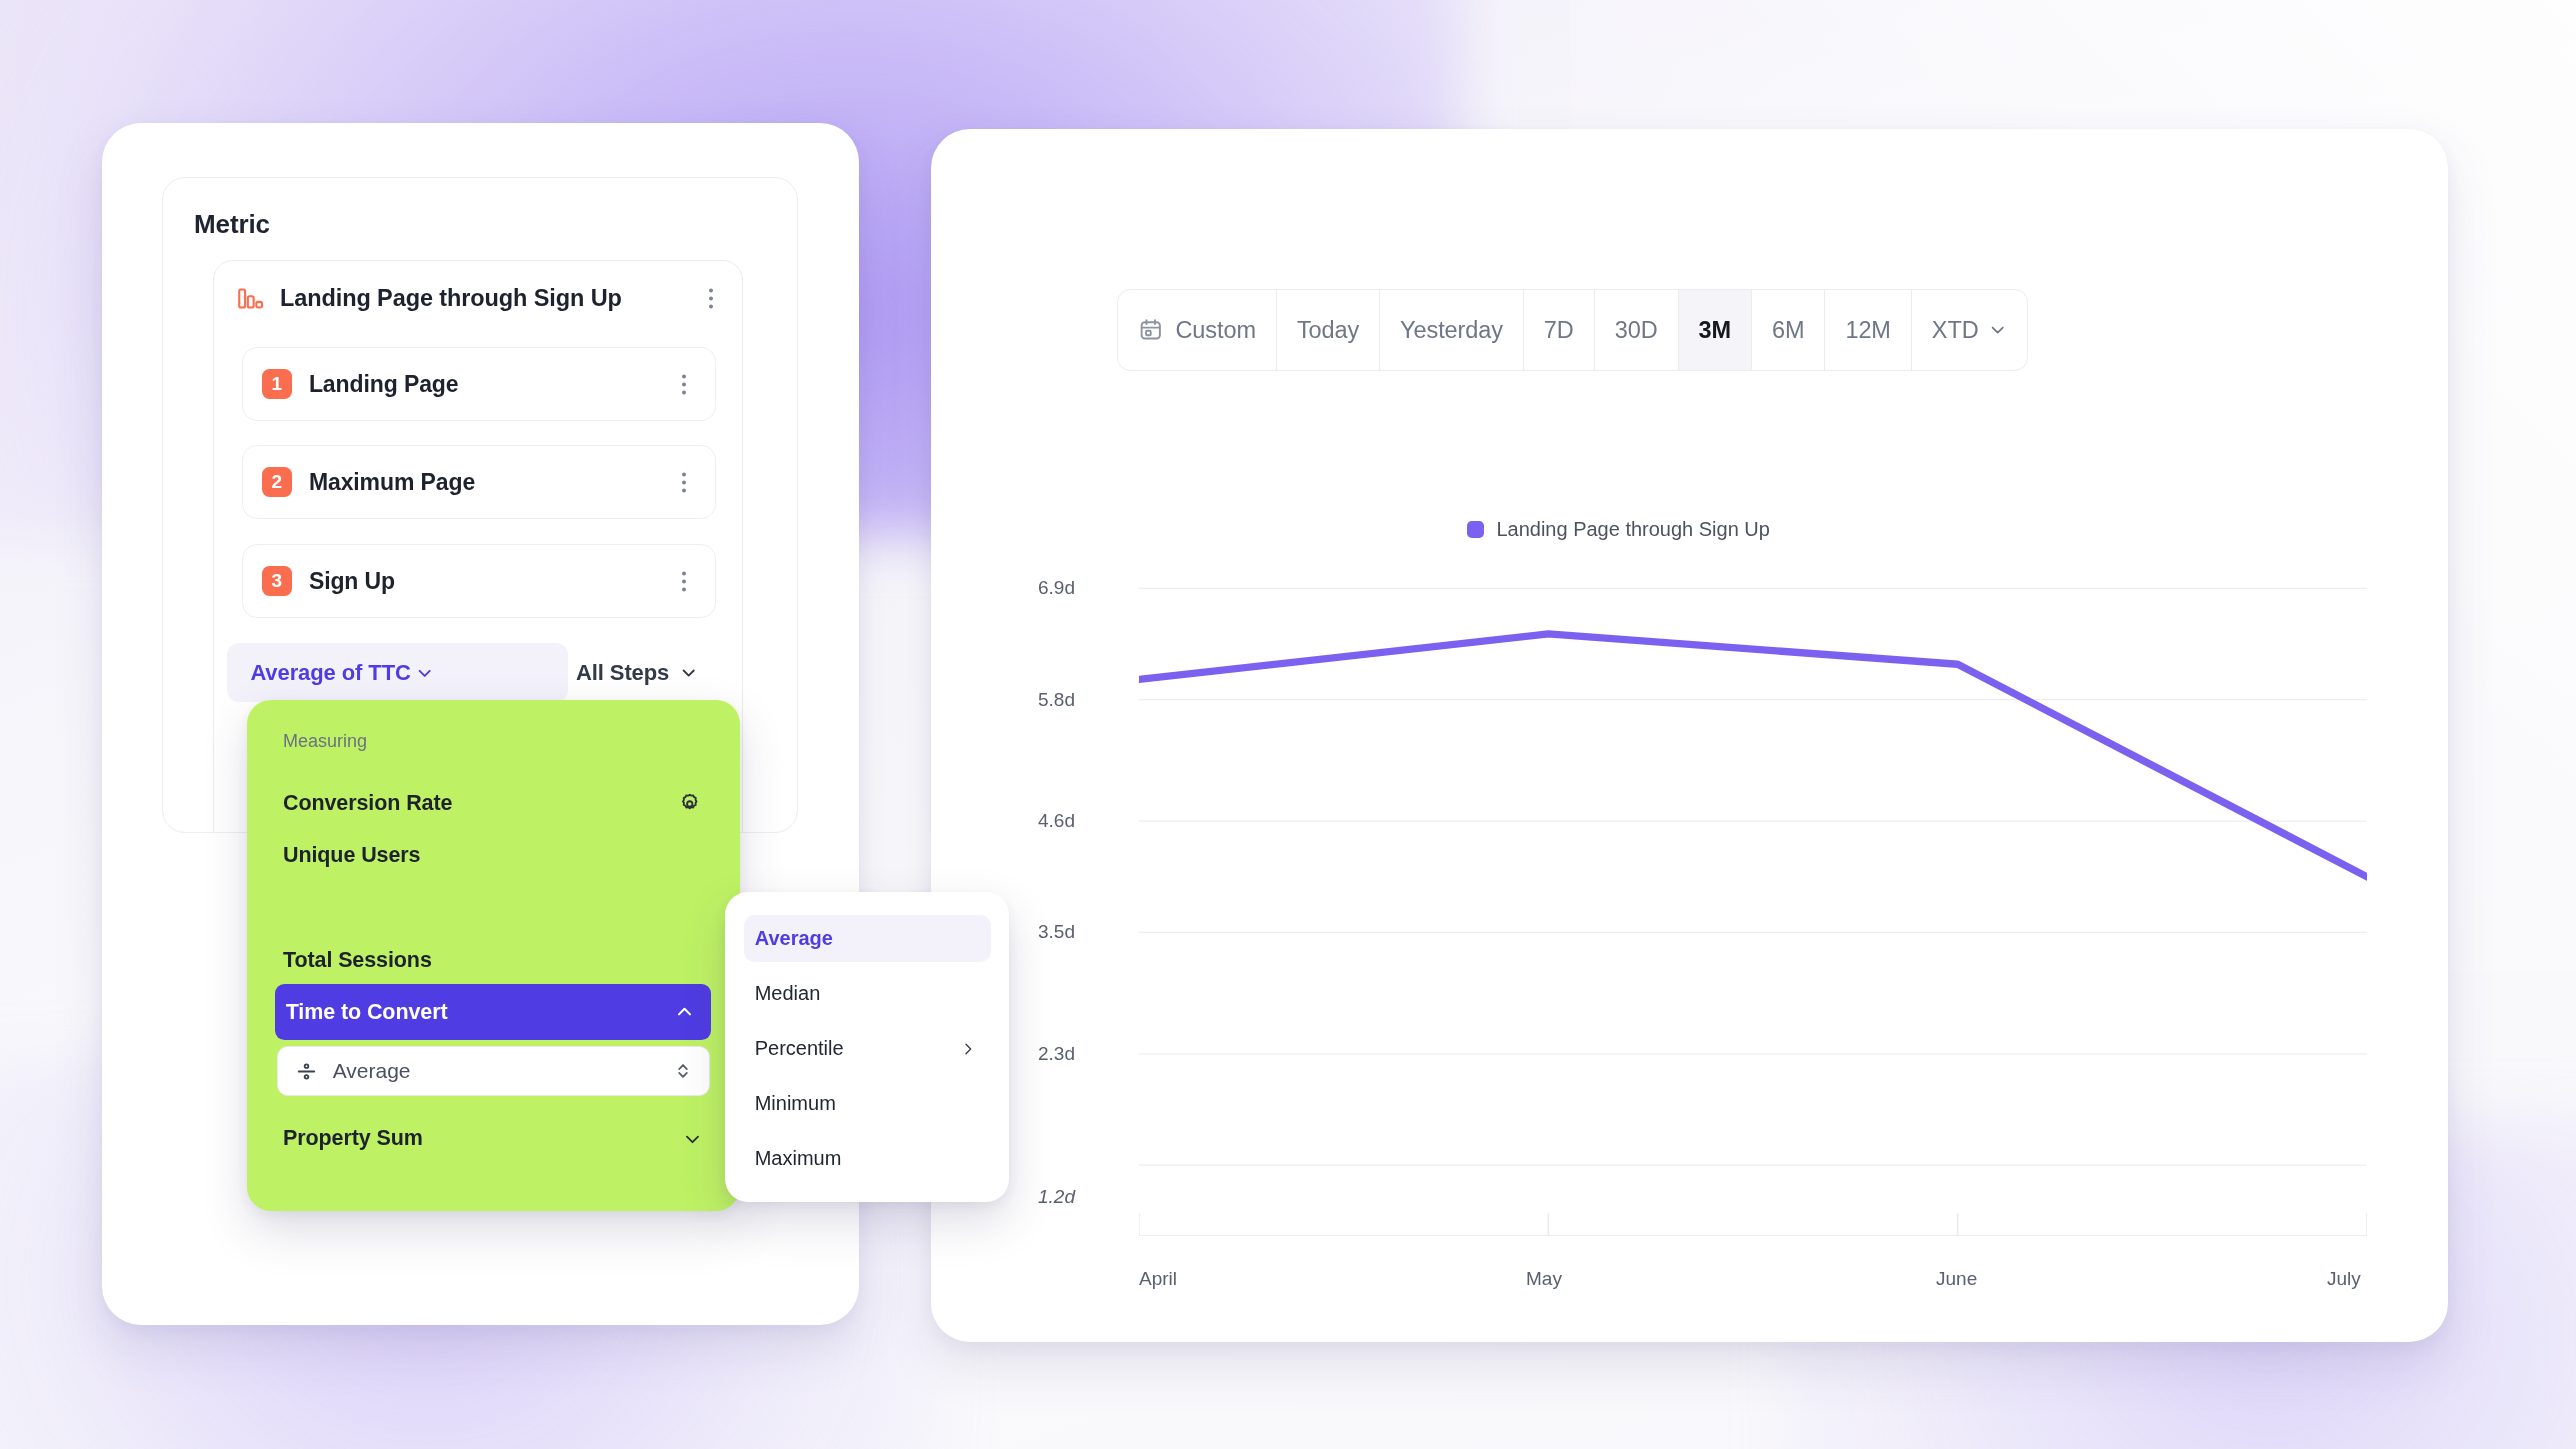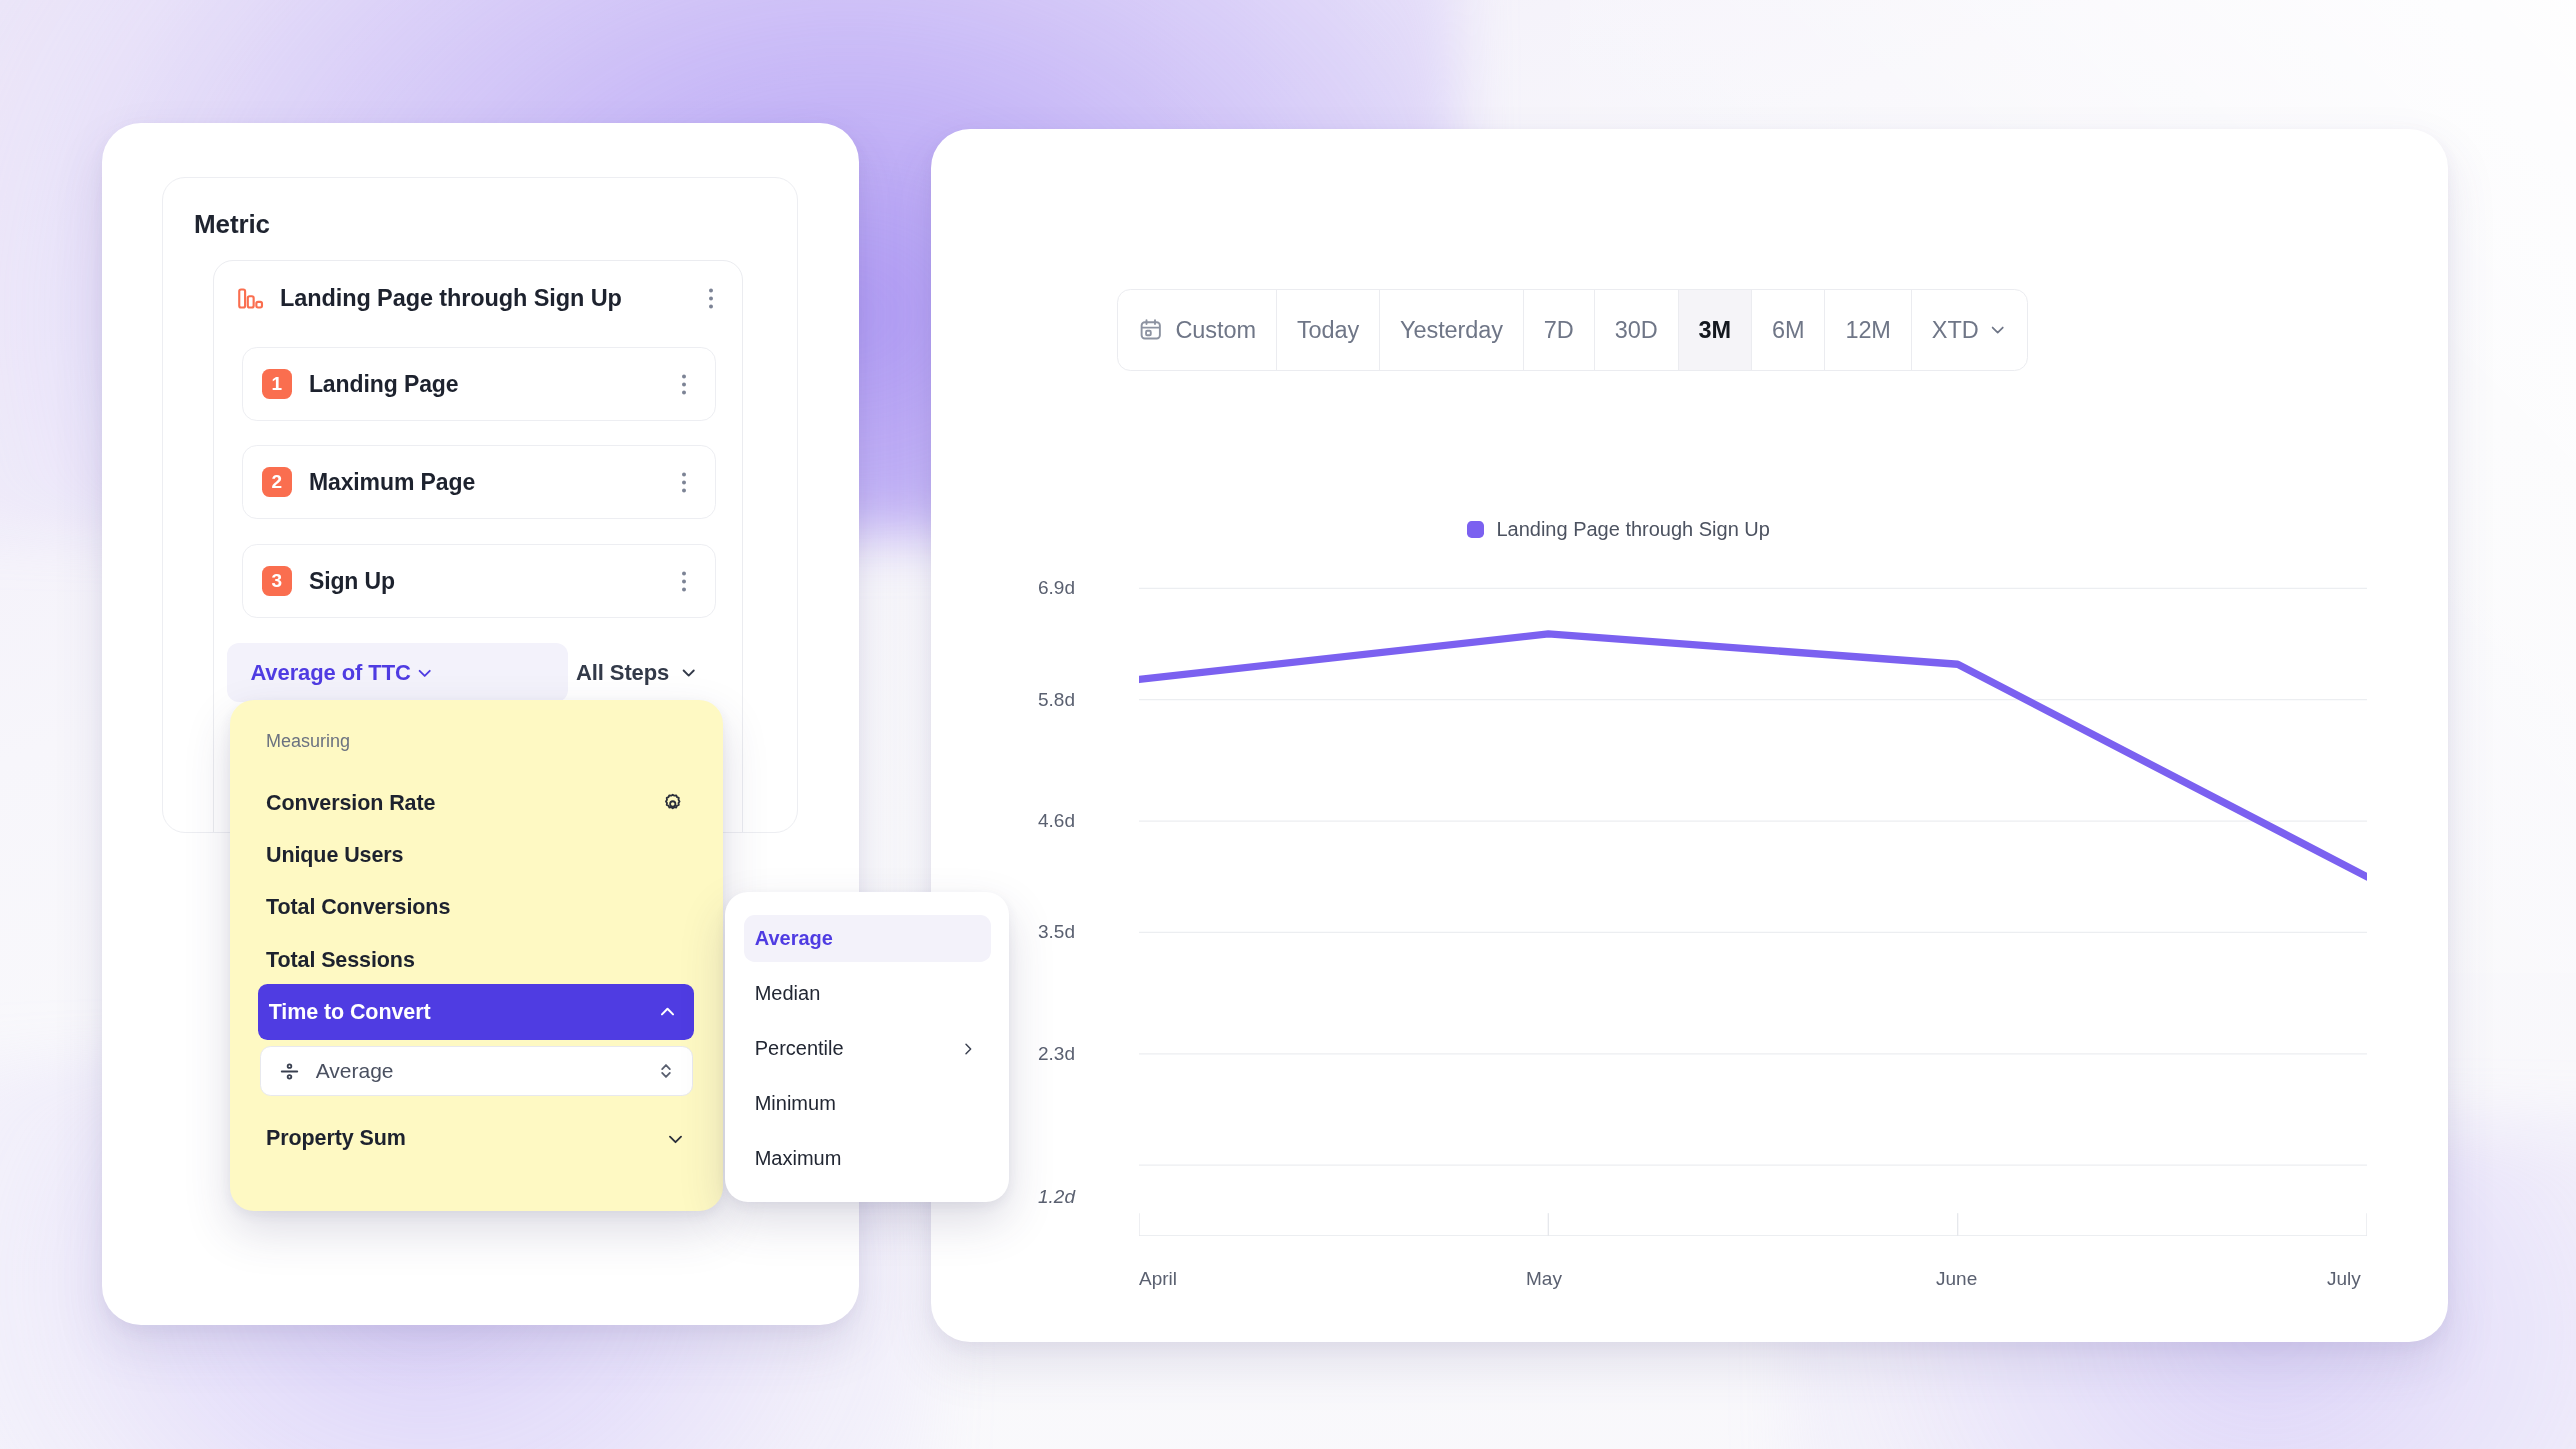--- a/index.html
+++ b/index.html
@@ -145,23 +145,23 @@
   #allsteps {
     position: absolute; left: 362px; top: 0; height: 59px;
     display: flex; align-items: center;
   }
   #allsteps-label { font-size: 22px; font-weight: 700; color: #333a49; letter-spacing: -0.1px; }
   #allsteps-chev { margin-left: 10.7px; width: 17.4px; height: 17.4px; }
 
   
   #measure-menu {
     position: absolute;
-    left: 230px; top: 700px;
+    left: 247px; top: 700px;
     width: 493px; height: 511px;
-    background: #fef9c3;
+    background: #bef264;
     border-radius: 24px;
     box-shadow: 0 20px 46px rgba(60,52,100,0.17), 0 4px 12px rgba(60,52,100,0.07);
     z-index: 20;
   }
   #measure-caption {
     position: absolute; left: 36px; top: 31px;
     font-size: 18px; font-weight: 400; color: #6b7280; letter-spacing: 0;
   }
   .menu-item {
     position: absolute;
@@ -409,23 +409,20 @@
   <div class="menu-item" id="mi-conversion">
     <span>Conversion Rate</span>
     <span id="gear-icon-wrap">
       <svg viewBox="0 0 24 24" width="25.5" height="25.5">
         <path d="M12 3.2l1.5 1.0 1.8-.3.7 1.7 1.7.7-.3 1.8 1.0 1.5-1.0 1.5.3 1.8-1.7.7-.7 1.7-1.8-.3-1.5 1.0-1.5-1.0-1.8.3-.7-1.7-1.7-.7.3-1.8-1.0-1.5 1.0-1.5-.3-1.8 1.7-.7.7-1.7 1.8.3z" fill="none" stroke="#2b2f3a" stroke-width="1.7" stroke-linejoin="round"></path>
         <circle cx="12" cy="11.9" r="2.5" fill="none" stroke="#2b2f3a" stroke-width="1.7"></circle>
       </svg>
     </span>
   </div>
 
-  <div class="menu-item" id="mi-totalconv">
-    <span>Total Conversions</span>
-  </div>
 
   <div class="menu-item" id="mi-totalsess">
     <span>Total Sessions</span>
   </div>
 
   <div id="mi-ttc">
     <span id="mi-ttc-label">Time to Convert</span>
     <svg id="mi-ttc-chev" viewBox="0 0 24 24">
       <path d="M5 15l7-7 7 7" fill="none" stroke="#ffffff" stroke-width="2.6" stroke-linecap="round" stroke-linejoin="round"></path>
     </svg>

